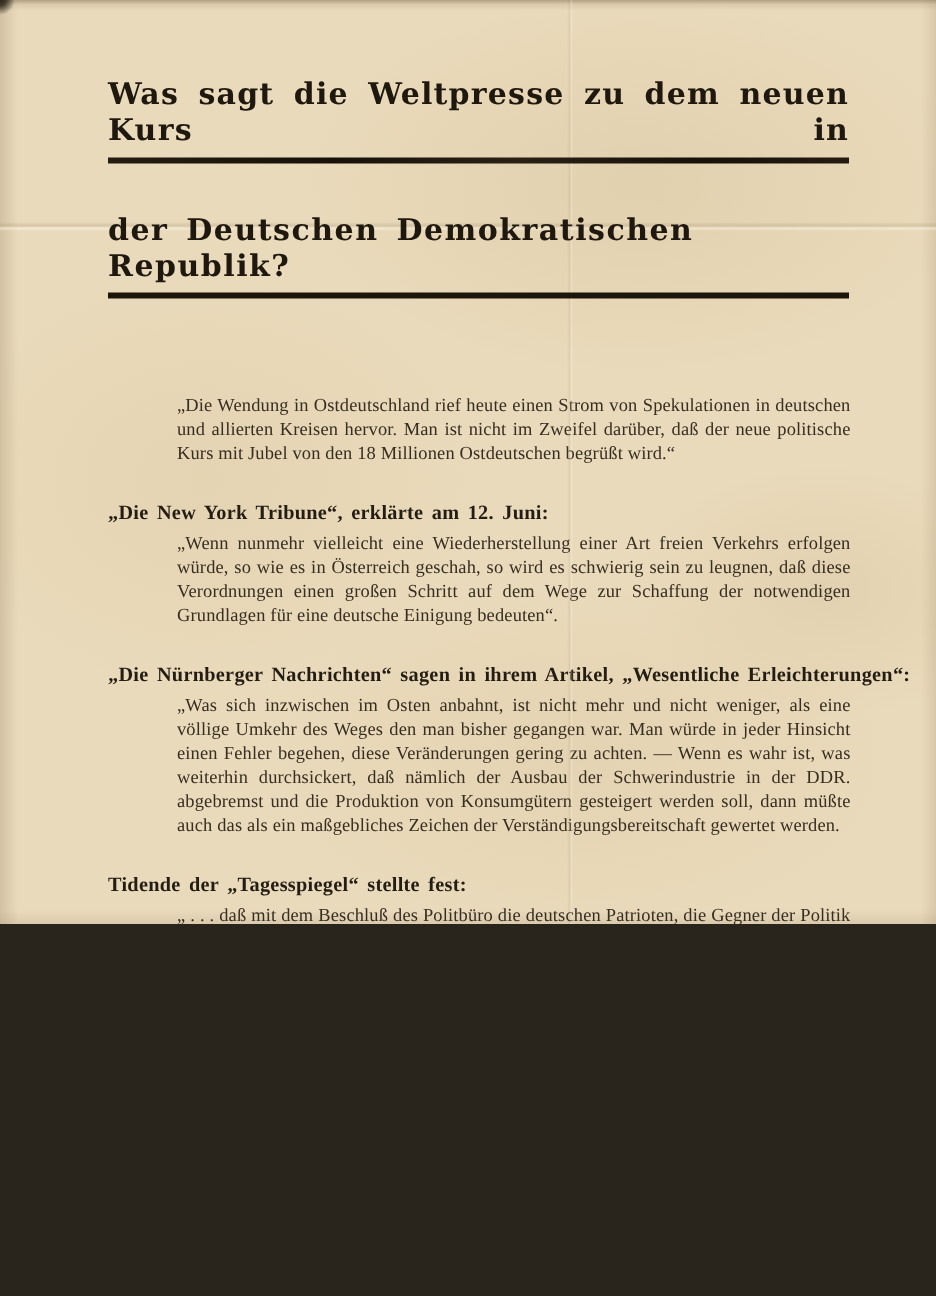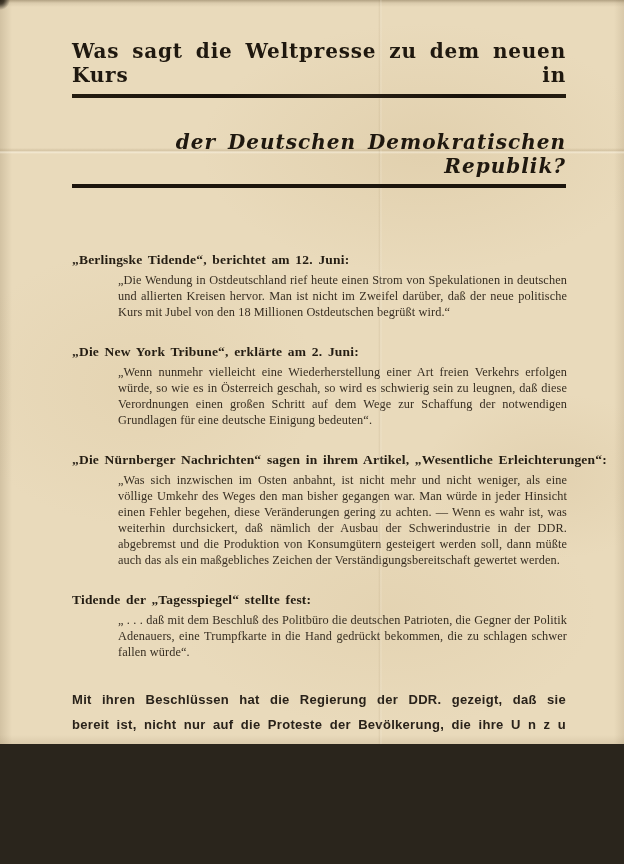--- a/index.html
+++ b/index.html
@@ -3,24 +3,24 @@
 <meta charset="utf-8">
 <style>
   html, body {
     margin: 0;
     padding: 0;
     background: #2a251c;
   }
   .paper {
     position: relative;
     width: 624px;
-    height: 744px;
+    height: 616px;
     margin: 0 auto;
     box-sizing: border-box;
-    padding: 39px 58px 0 72px;
+    padding: 50px 58px 0 72px;
     overflow: hidden;
     background-color: #e9dabb;
     background-image:
       radial-gradient(circle at 0px 0px, rgba(38,31,20,0.95) 0px, rgba(38,31,20,0.8) 4px, rgba(38,31,20,0) 10px),
       linear-gradient(180deg, rgba(110,92,62,0.45) 0px, rgba(110,92,62,0.12) 3px, rgba(110,92,62,0) 7px),
       linear-gradient(90deg, rgba(130,110,78,0.22) 0px, rgba(130,110,78,0) 12px),
       linear-gradient(270deg, rgba(130,110,78,0.16) 0px, rgba(130,110,78,0) 10px),
       linear-gradient(0deg, rgba(130,110,78,0.14) 0px, rgba(130,110,78,0) 9px),
       radial-gradient(ellipse 320px 180px at 68% 20%, rgba(196,170,122,0.20), rgba(196,170,122,0) 70%),
       radial-gradient(ellipse 260px 200px at 22% 52%, rgba(205,180,132,0.16), rgba(205,180,132,0) 70%),
@@ -56,23 +56,22 @@
     color: #1f180f;
     text-align: justify;
     text-align-last: justify;
   }
   .title-rule1 {
     margin-top: 7px;
     height: 4px;
     background: linear-gradient(90deg, #241c10 0%, #17110a 30%, #2a2114 55%, #17110a 80%, #241c10 100%);
   }
   .title-line2-wrap {
-    text-align: right;
+    text-align: left;
     margin-top: 19px;
-    font-style: italic;
   }
   .title-line2 {
     display: inline-block;
     font-family: "DejaVu Serif", serif;
     font-weight: 700;
     font-size: 20px;
     line-height: 24px;
     letter-spacing: 1px;
     word-spacing: 4px;
     color: #1f180f;
@@ -128,26 +127,25 @@
 
   <header class="masthead">
     <h1 class="title-line1">Was sagt die Weltpresse zu dem neuen Kurs in</h1>
     <div class="title-rule1"></div>
     <div class="title-line2-wrap">
       <h1 class="title-line2">der Deutschen Demokratischen Republik?</h1>
     </div>
   </header>
 
   <section class="quote-block first">
-    <h3 class="quote-heading">„Berlingske Tidende“, berichtet am 12. Juni:</h3>
     <p class="quote-body">„Die Wendung in Ostdeutschland rief heute einen Strom von Spekulationen in deutschen und allierten Kreisen hervor.  Man ist nicht im Zweifel darüber, daß der neue politische Kurs mit Jubel von den 18 Millionen Ostdeutschen begrüßt wird.“</p>
   </section>
 
   <section class="quote-block">
-    <h3 class="quote-heading">„Die New York Tribune“, erklärte am 2. Juni:</h3>
+    <h3 class="quote-heading">„Die New York Tribune“, erklärte am 12. Juni:</h3>
     <p class="quote-body">„Wenn nunmehr vielleicht eine Wiederherstellung einer Art freien Verkehrs erfolgen würde, so wie es in Österreich geschah, so wird es schwierig sein zu leugnen, daß diese Verordnungen einen großen Schritt auf dem Wege zur Schaffung der notwendigen Grundlagen für eine deutsche Einigung bedeuten“.</p>
   </section>
 
   <section class="quote-block">
     <h3 class="quote-heading">„Die Nürnberger Nachrichten“ sagen in ihrem Artikel, „Wesentliche Erleichterungen“:</h3>
     <p class="quote-body">„Was sich inzwischen im Osten anbahnt, ist nicht mehr und nicht weniger, als eine völlige Umkehr des Weges den man bisher gegangen war.  Man würde in jeder Hinsicht einen Fehler begehen, diese Veränderungen gering zu achten.  —  Wenn es wahr ist, was weiterhin durchsickert, daß nämlich der Ausbau der Schwerindustrie in der DDR. abgebremst und die Produktion von Konsumgütern gesteigert werden soll, dann müßte auch das als ein maßgebliches Zeichen der Verständigungsbereitschaft gewertet werden.</p>
   </section>
 
   <section class="quote-block">
     <h3 class="quote-heading">Tidende der „Tagesspiegel“ stellte fest:</h3>

